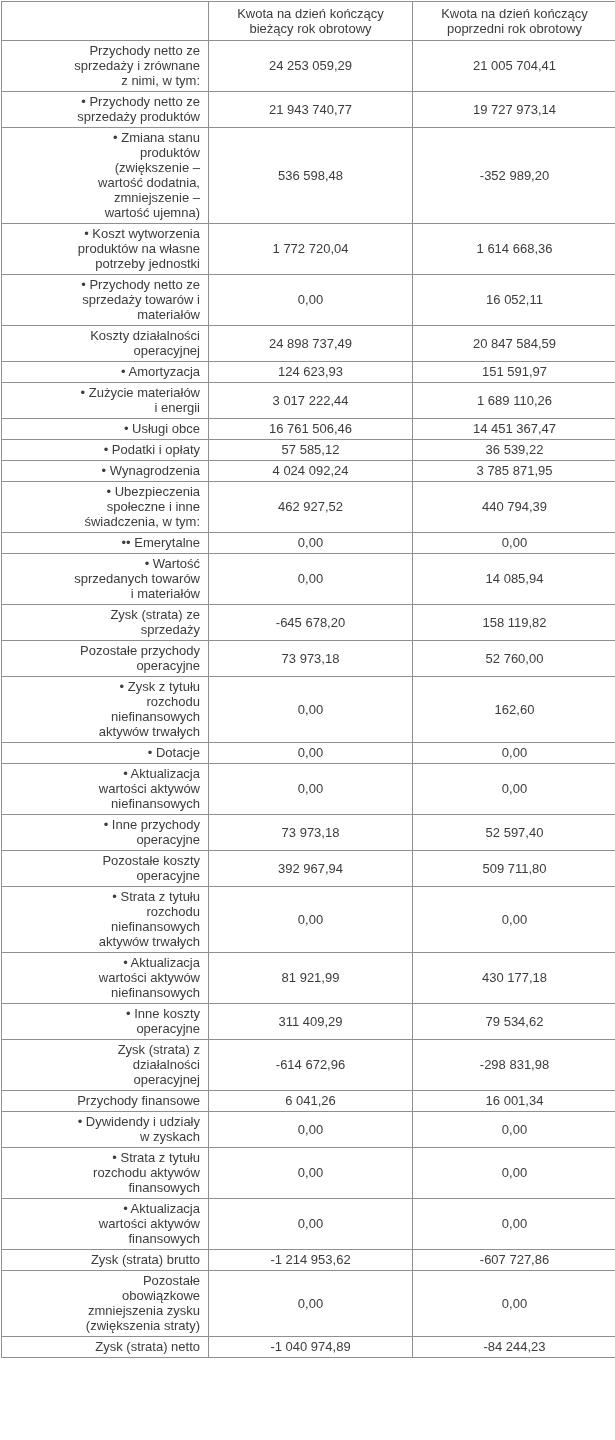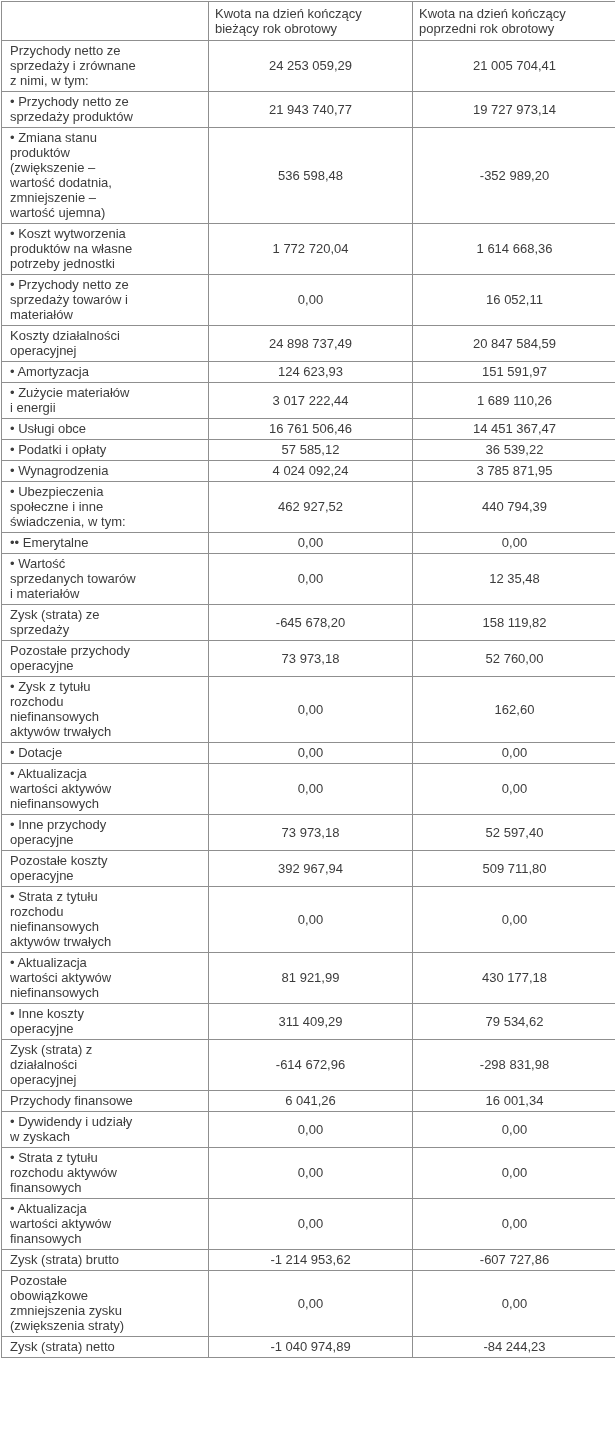--- a/index.html
+++ b/index.html
@@ -27,25 +27,25 @@
   .fin th, .fin td {
     border: 1px solid var(--border-color);
     font-size: 13px;
     line-height: 15px;
     vertical-align: middle;
     white-space: pre-line;
     overflow: hidden;
   }
   .fin th {
     font-weight: normal;
-    text-align: left;
+    text-align: center;
     padding: 4px 6px;
   }
   .fin td.label-cell {
-    text-align: left;
+    text-align: right;
     padding: 2px 8px 3px 8px;
   }
   .fin td.num-cell {
     text-align: center;
     padding: 2px 6px 3px 6px;
   }
 </style>
 </head>
 <body>
 
@@ -158,21 +158,21 @@
     <td class="num-cell">0,00</td>
     <td class="num-cell">0,00</td>
   </tr>
 
 
   <tr>
     <td class="label-cell">• Wartość
 sprzedanych towarów
 i materiałów</td>
     <td class="num-cell">0,00</td>
-    <td class="num-cell">12 35,48</td>
+    <td class="num-cell">14 085,94</td>
   </tr>
 
   <tr>
     <td class="label-cell">Zysk (strata) ze
 sprzedaży</td>
     <td class="num-cell">-645 678,20</td>
     <td class="num-cell">158 119,82</td>
   </tr>
 
   <tr>

